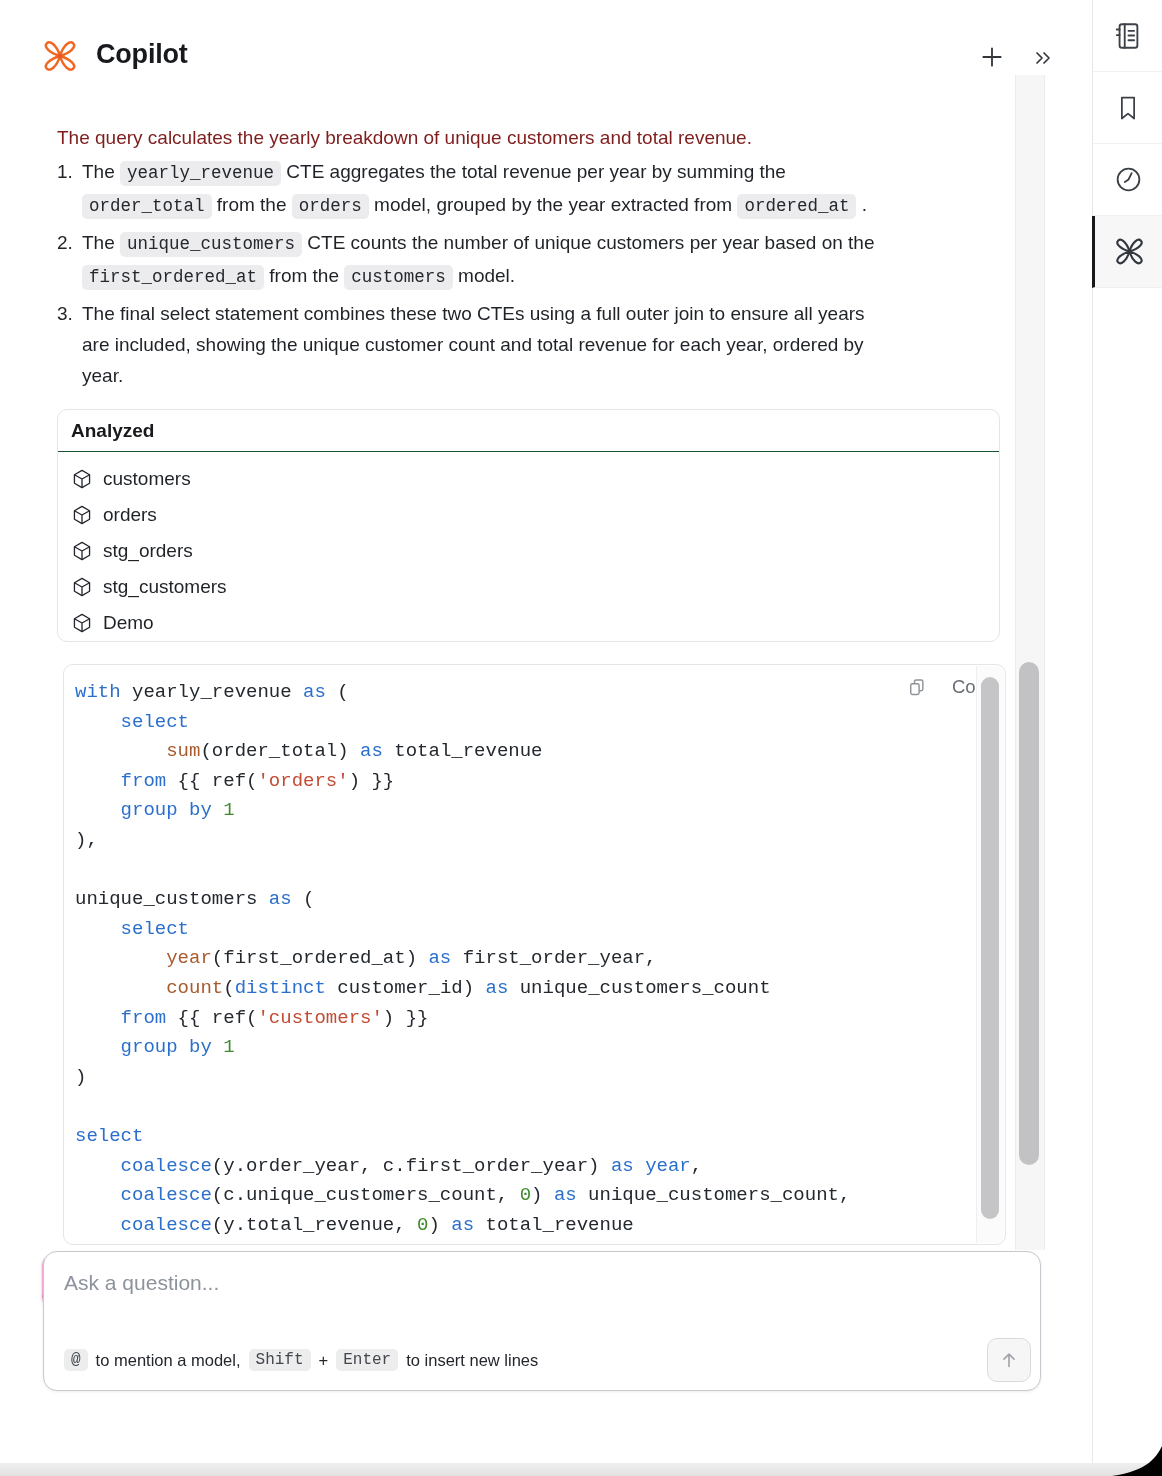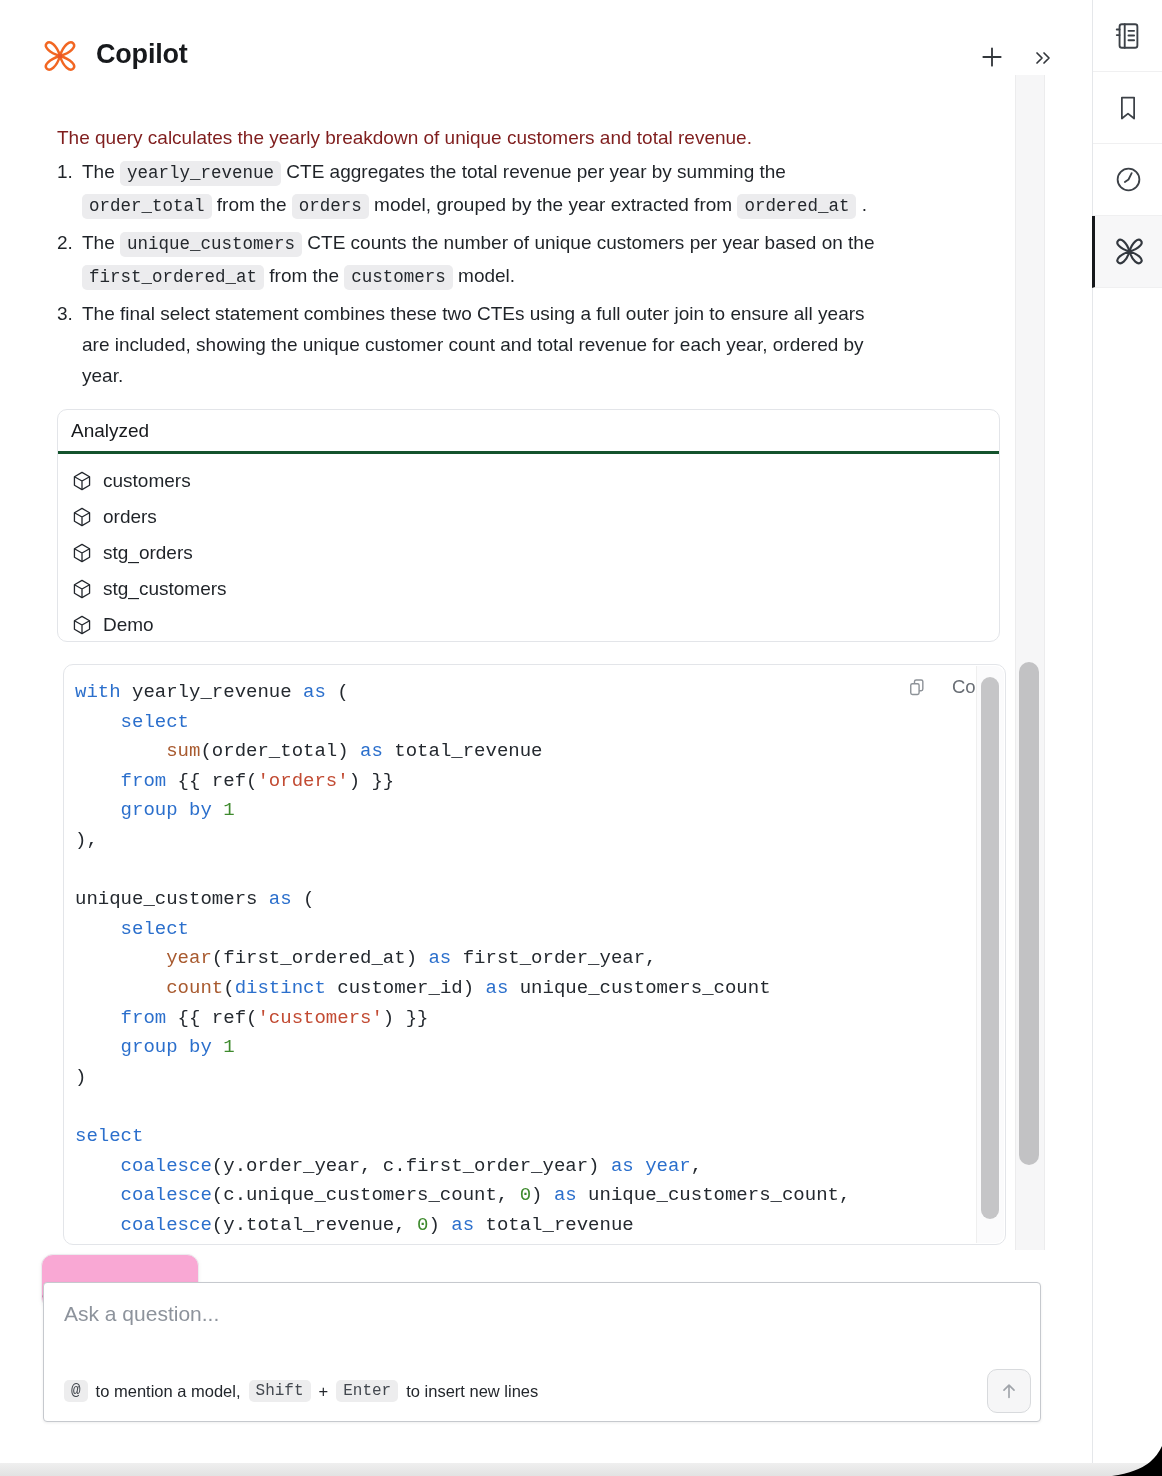--- a/index.html
+++ b/index.html
@@ -14,43 +14,43 @@
   
   .content{position:absolute;left:57px;top:0;width:943px;}
   .intro{position:absolute;top:104px;left:0;width:943px;font-size:19px;line-height:30px;color:#7f1d1d;}
   .steps{position:absolute;top:156px;left:0;width:920px;font-size:19px;line-height:31px;}
   .step{position:relative;padding-left:25px;margin-bottom:5px;}
   .step-num{position:absolute;left:0;top:0;}
   .chip{font-family:"Liberation Mono","DejaVu Sans Mono",monospace;font-size:17.5px;background:#ececee;
         border-radius:5px;padding:2px 7px 3px;color:#24282d;white-space:nowrap;}
   
   .analyzed{position:absolute;top:409px;left:0;width:941px;height:231px;border:1px solid #e3e5e9;border-radius:10px;background:#fff;}
-  .analyzed-header{height:41px;border-bottom:3px solid #14532d;display:flex;align-items:center;padding-left:13px;
-                   font-size:19px;font-weight:400;color:#17191c;}
+  .analyzed-header{height:41px;border-bottom:1px solid #14532d;display:flex;align-items:center;padding-left:13px;
+                   font-size:19px;font-weight:700;color:#17191c;}
   .analyzed-list{padding:9px 0 0 13px;}
   .analyzed-row{display:flex;align-items:center;gap:10px;height:36px;font-size:19px;color:#1f2328;}
   
   .codeblock{position:absolute;top:664px;left:6px;width:941px;height:579px;border:1px solid #e3e5e9;border-radius:10px;
              background:#fff;overflow:hidden;}
   .code{padding:13px 0 0 11px;font-family:"Liberation Mono","DejaVu Sans Mono",monospace;
         font-size:19px;line-height:29.6px;color:var(--pl,#24292f);}
   .code-line{white-space:pre;}
   .tk-kw{color:var(--kw,#2b6fcc);} .tk-fn{color:var(--fn,#a85a2f);}
   .tk-str{color:var(--strv,#c24b33);} .tk-num{color:var(--numv,#3e8a2d);} .tk-pl{color:var(--pl,#24292f);}
   .copy-btn{position:absolute;left:843px;top:11px;display:flex;align-items:center;gap:25px;background:none;border:none;
             font-family:"Liberation Sans","DejaVu Sans",sans-serif;font-size:18.5px;color:#696e75;cursor:pointer;padding:0;}
   .code-scroll{position:absolute;top:1px;right:1px;bottom:1px;width:27px;background:#fbfbfc;border-left:1px solid #efefef;
                border-radius:0 9px 9px 0;}
   .code-thumb{position:absolute;left:4px;top:11px;width:18px;height:542px;background:#c5c5c7;border-radius:9px;}
   
   .gen-btn{position:absolute;left:41px;top:1254px;height:55px;display:flex;align-items:flex-end;gap:13px;padding:0 0;
            background:#f9a8d4;border:1px solid #ececef;border-radius:12px;box-shadow:0 1px 4px rgba(0,0,0,.05);cursor:pointer;
            font-family:inherit;font-size:19px;font-weight:600;color:#1b1e23;}
   
-  .composer{position:absolute;left:43px;top:1282px;width:996px;height:138px;border:1px solid #c6c9ce;border-radius:4px;
+  .composer{position:absolute;left:43px;top:1251px;width:996px;height:138px;border:1px solid #c6c9ce;border-radius:14px;
             background:#fff;box-shadow:0 1px 3px rgba(0,0,0,.07);}
   .placeholder{position:absolute;left:20px;top:19px;font-size:21px;color:#8d939c;}
   .hints{position:absolute;left:20px;bottom:19px;display:flex;align-items:center;gap:8px;font-size:16.5px;color:#23272c;}
   .hint-chip{font-family:"Liberation Mono","DejaVu Sans Mono",monospace;font-size:16px;background:#ededee;border-radius:5px;
              padding:2px 7px;color:#43484f;}
   .send-btn{position:absolute;right:9px;bottom:8px;width:44px;height:44px;border:1px solid #d8dadd;border-radius:10px;
             background:#f6f6f7;display:flex;align-items:center;justify-content:center;cursor:pointer;padding:0;}
   
   .outer-scroll{position:absolute;left:1015px;top:75px;width:28px;height:1175px;background:#f6f6f7;
                 border-left:1px solid #ececed;border-right:1px solid #ececed;}

